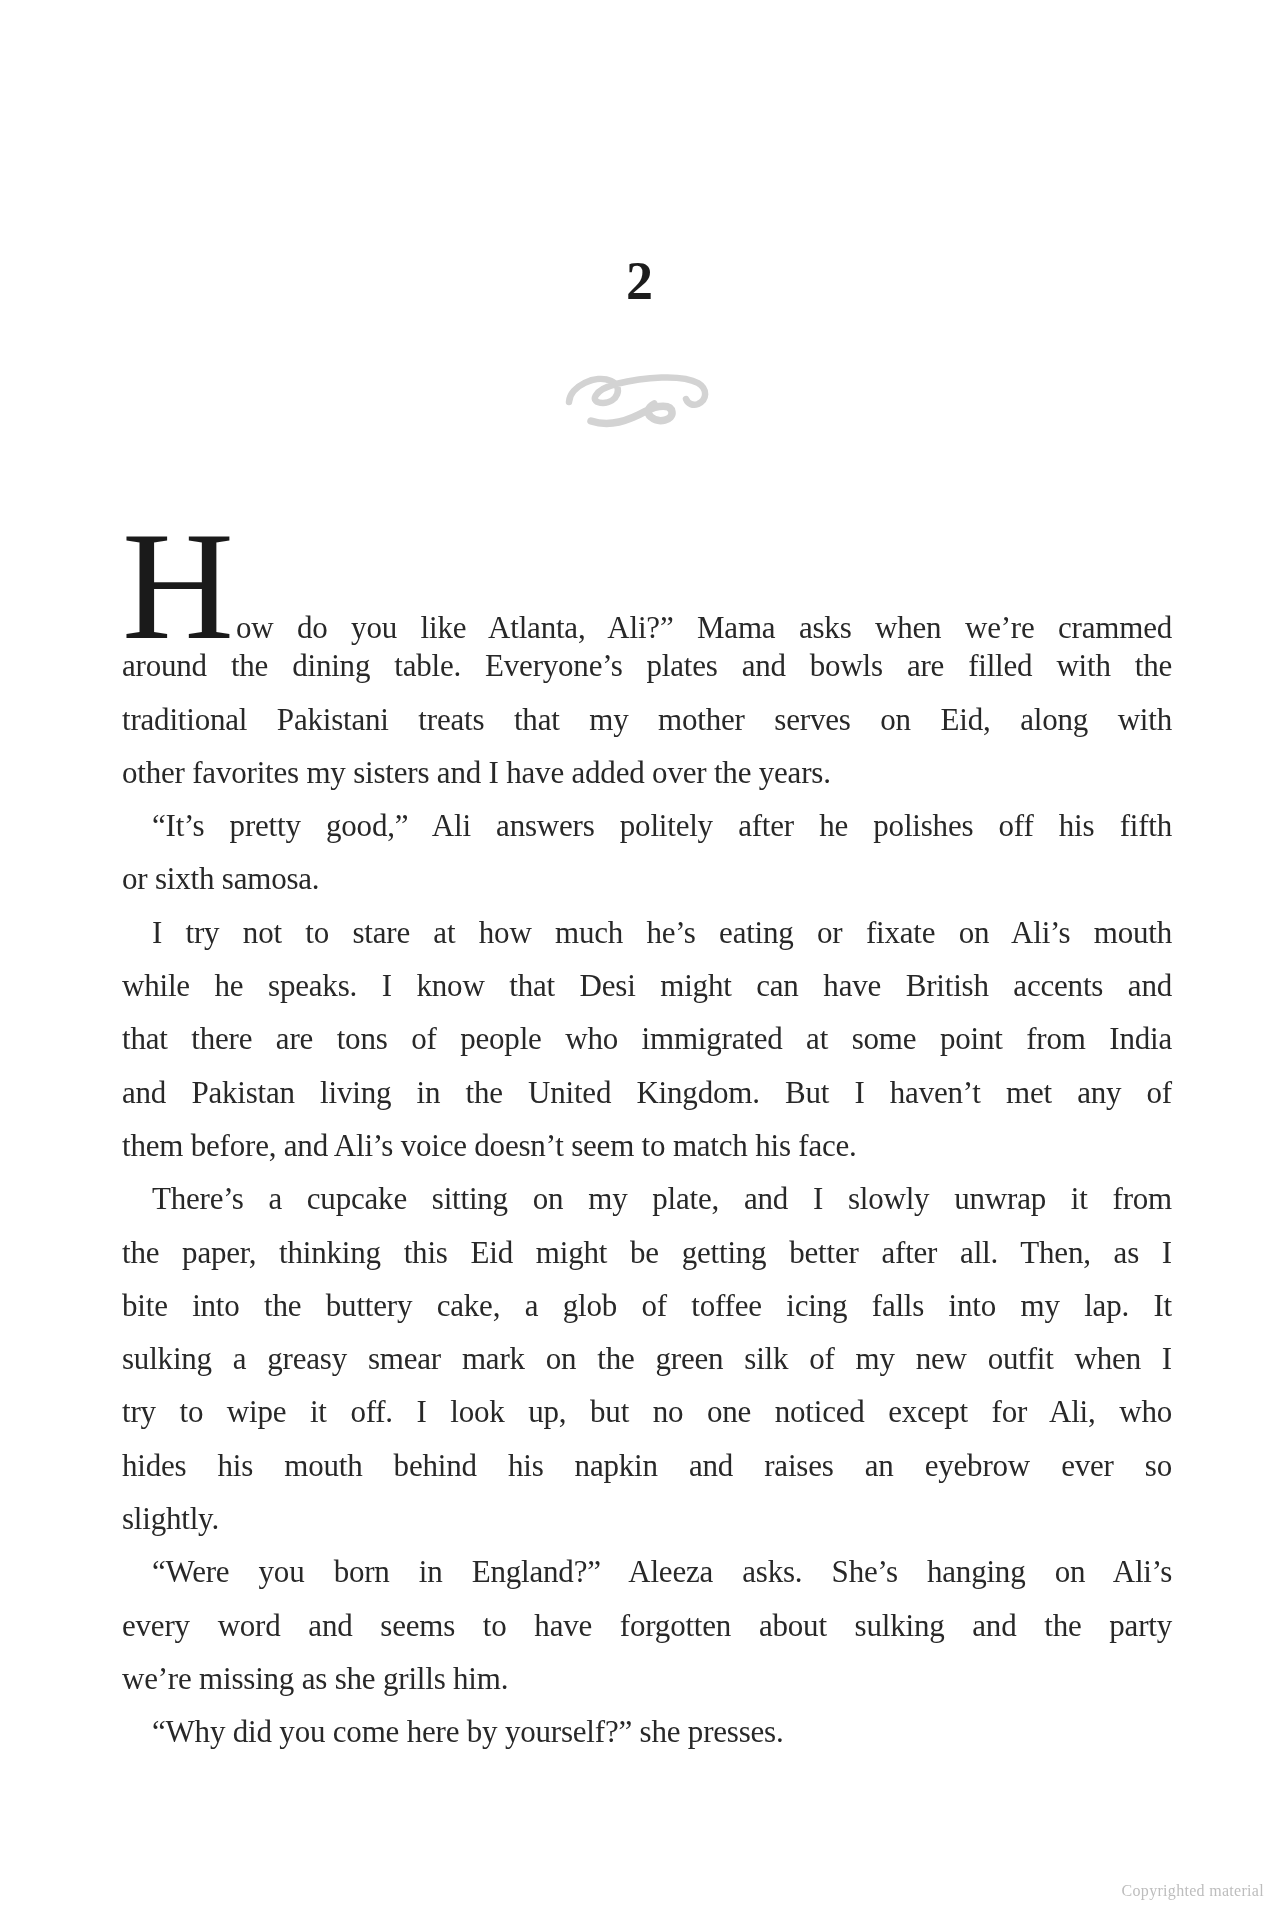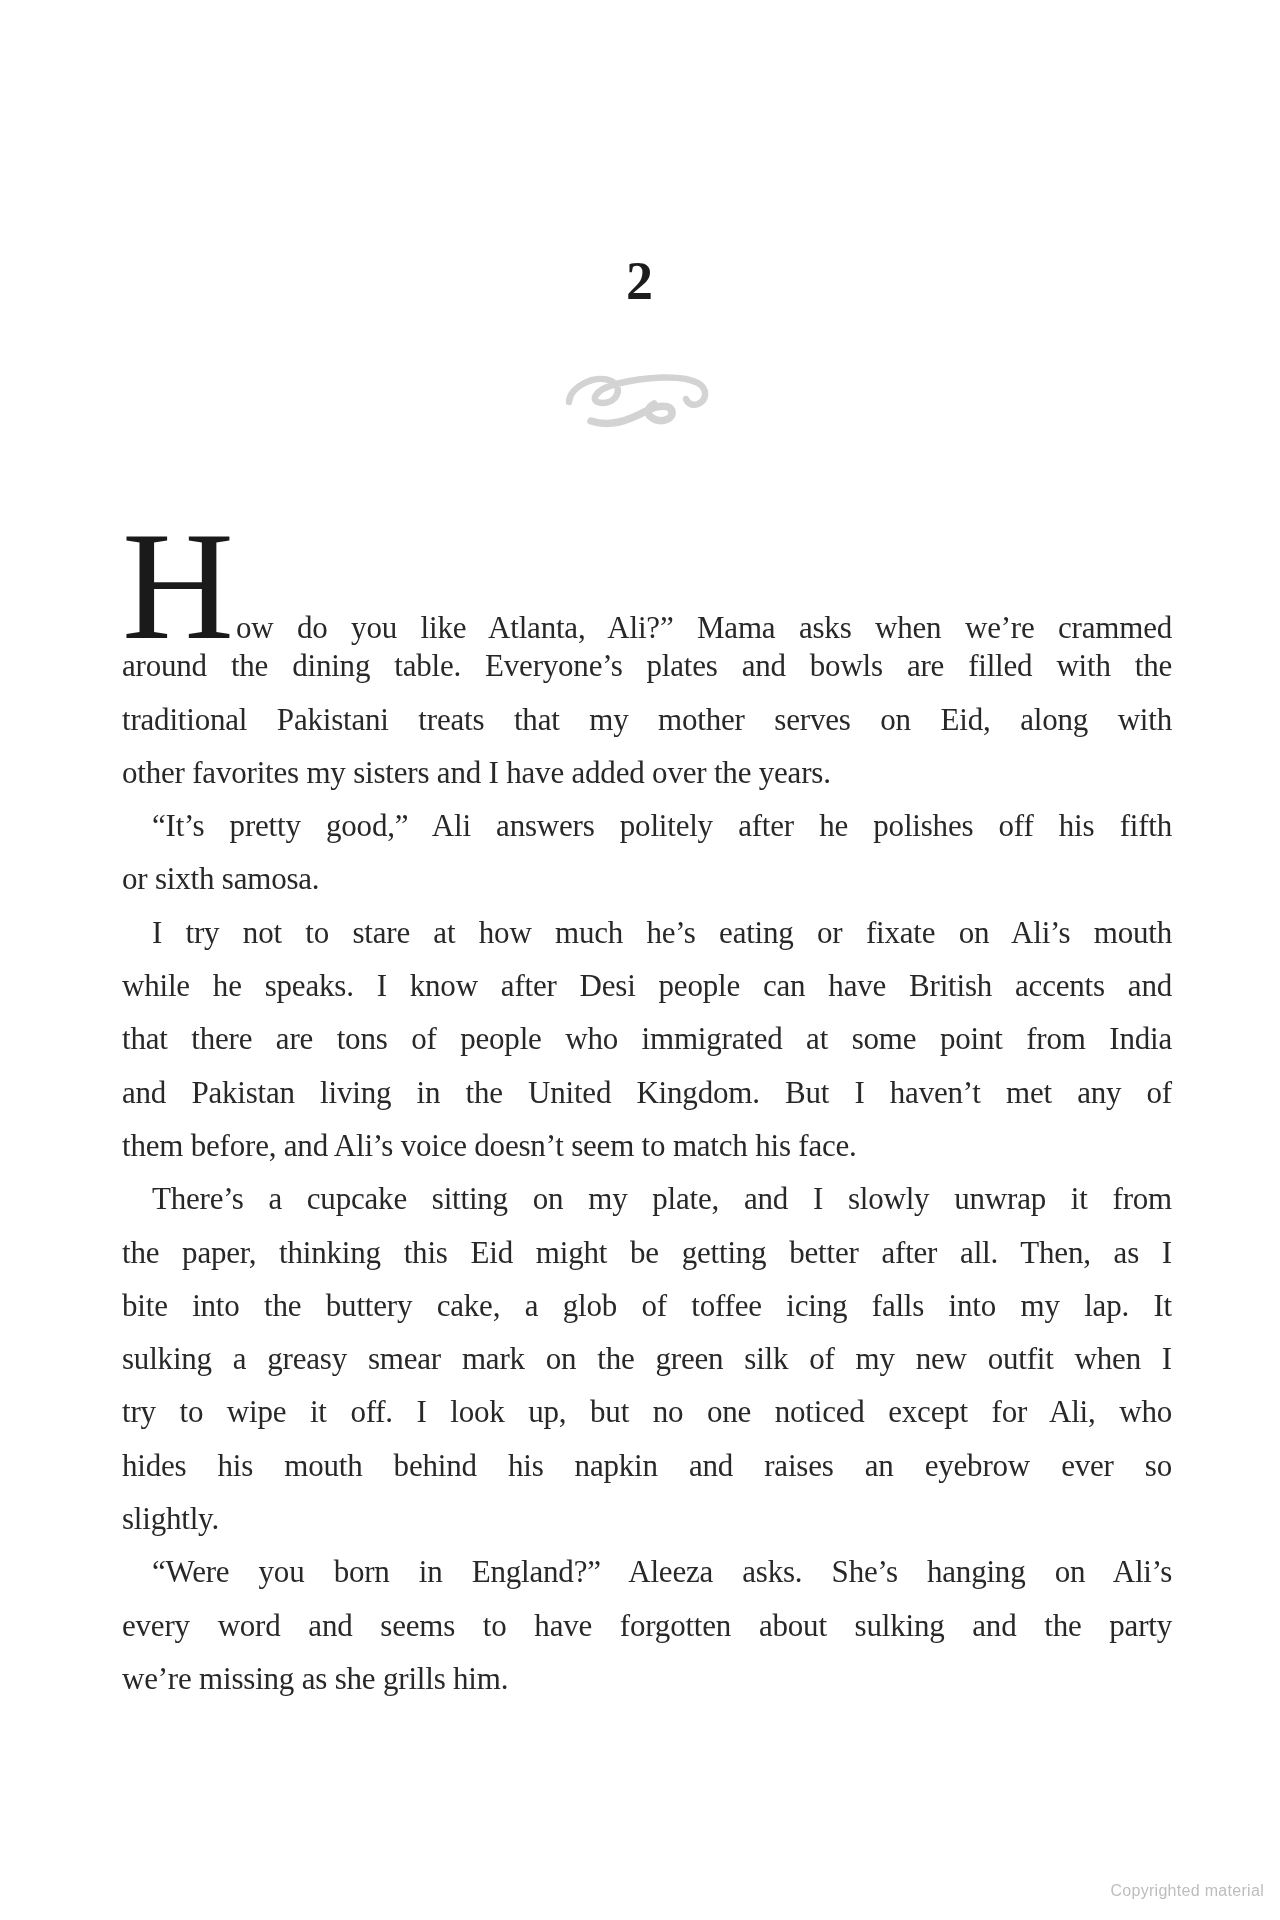--- a/index.html
+++ b/index.html
@@ -58,21 +58,21 @@
     font-size: 155px;
     line-height: 0;
     color: #1a1a1a;
     letter-spacing: 2px;
     font-weight: 400;
   }
   .watermark {
     position: absolute;
     top: 1882px;
     right: 16px;
-    font-family: Liberation Sans, sans-serif;
+    font-family: Liberation Serif, serif;
     font-size: 16px;
     color: #bdbdbd;
     letter-spacing: 0.3px;
     margin-left: 25px;
   }
 </style>
 </head>
 <body>
 
 <div class="page">
@@ -88,36 +88,37 @@
 
     <div class="line"><span class="raised-cap">H</span><span>ow do you like Atlanta, Ali?” Mama asks when we’re crammed</span></div>
     <div class="line">around the dining table. Everyone’s plates and bowls are filled with the</div>
     <div class="line">traditional Pakistani treats that my mother serves on Eid, along with</div>
     <div class="line last">other favorites my sisters and I have added over the years.</div>
 
     <div class="line indent">“It’s pretty good,” Ali answers politely after he polishes off his fifth</div>
     <div class="line last">or sixth samosa.</div>
 
     <div class="line indent">I try not to stare at how much he’s eating or fixate on Ali’s mouth</div>
-    <div class="line">while he speaks. I know after Desi people can have British accents and</div>
+    <div class="line">while he speaks. I know that Desi might can have British accents and</div>
     <div class="line">that there are tons of people who immigrated at some point from India</div>
     <div class="line">and Pakistan living in the United Kingdom. But I haven’t met any of</div>
     <div class="line last">them before, and Ali’s voice doesn’t seem to match his face.</div>
 
     <div class="line indent">There’s a cupcake sitting on my plate, and I slowly unwrap it from</div>
     <div class="line">the paper, thinking this Eid might be getting better after all. Then, as I</div>
     <div class="line">bite into the buttery cake, a glob of toffee icing falls into my lap. It</div>
     <div class="line">sulking a greasy smear mark on the green silk of my new outfit when I</div>
     <div class="line">try to wipe it off. I look up, but no one noticed except for Ali, who</div>
     <div class="line">hides his mouth behind his napkin and raises an eyebrow ever so</div>
     <div class="line last">slightly.</div>
 
     <div class="line indent">“Were you born in England?” Aleeza asks. She’s hanging on Ali’s</div>
     <div class="line">every word and seems to have forgotten about sulking and the party</div>
     <div class="line last">we’re missing as she grills him.</div>
 
 
+    <div class="line last indent">“Why did you come here by yourself?” she presses.</div>
 
   </div>
 
   <div class="watermark">Copyrighted material</div>
 
 </div>
 
 </body></html>

